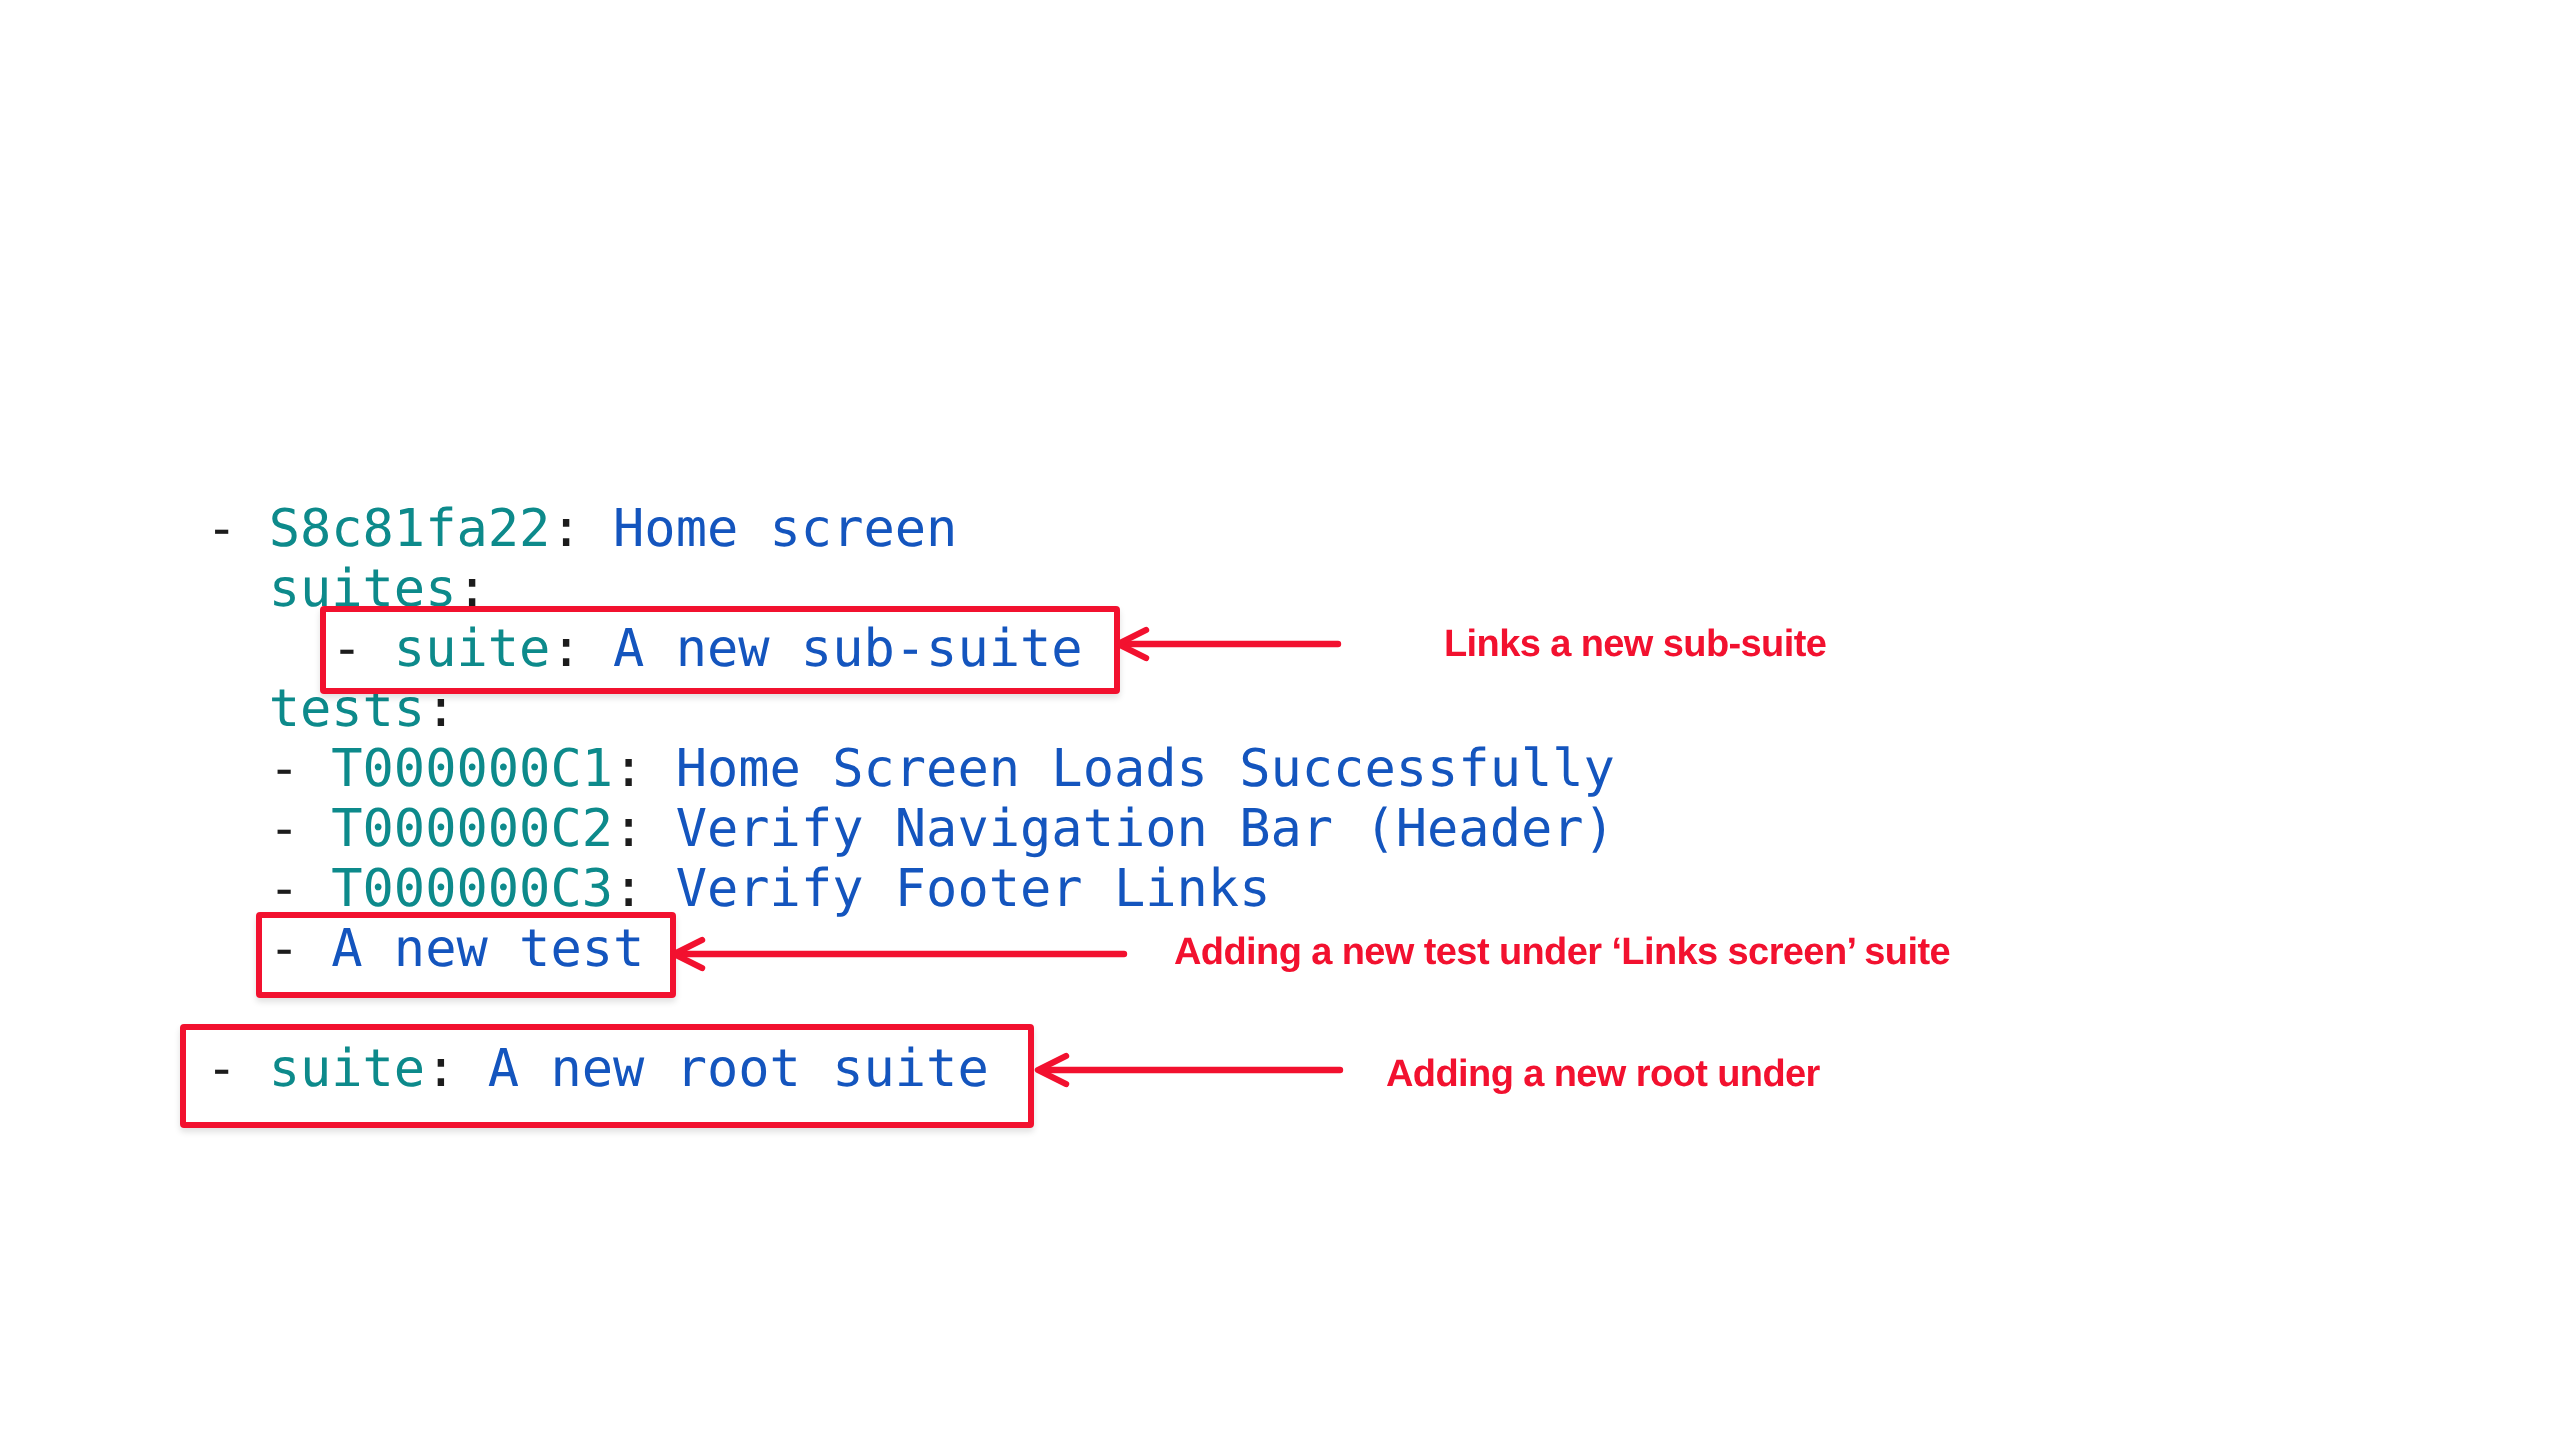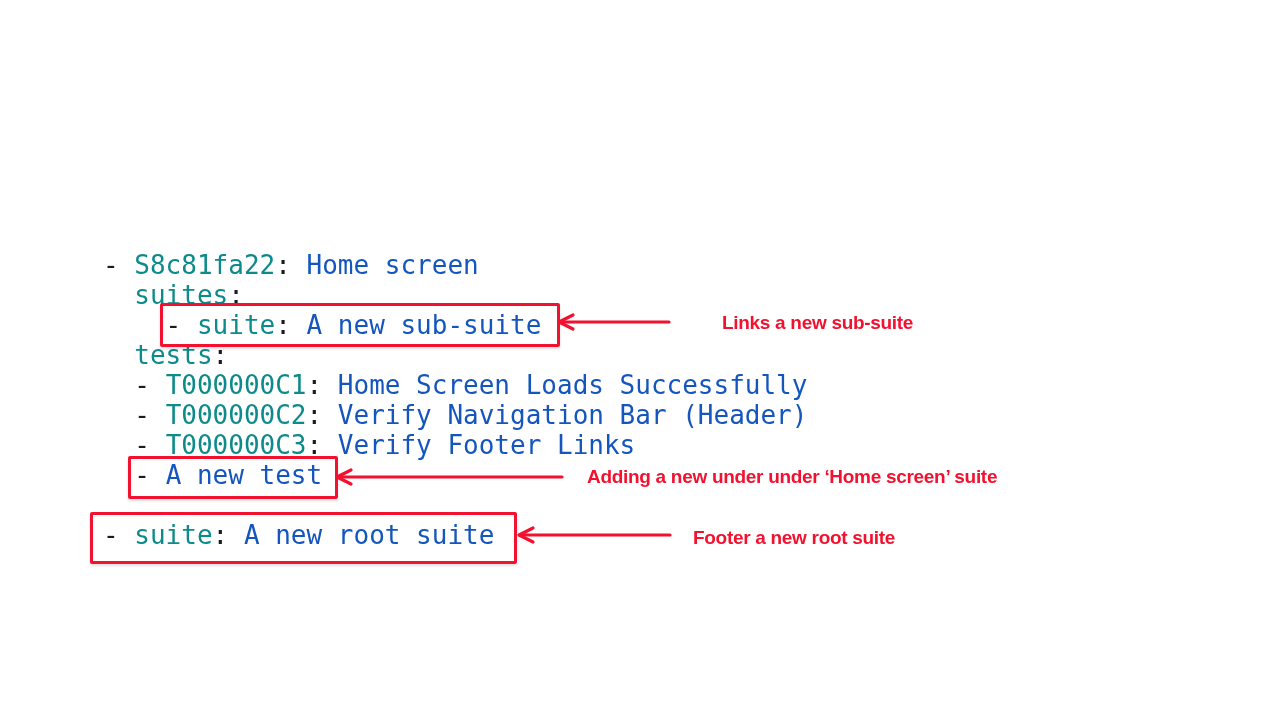--- a/index.html
+++ b/index.html
@@ -86,16 +86,16 @@
       <line x1="562" y1="477" x2="338" y2="477"></line>
       <polyline points="351,470 337,477 351,484"></polyline>
     </g>
     <g>
       <line x1="670" y1="535" x2="520" y2="535"></line>
       <polyline points="533,528 519,535 533,542"></polyline>
     </g>
   </svg>
 
   <div class="ann" id="ann-sub">Links a new sub-suite</div>
-  <div class="ann" id="ann-test">Adding a new under under ‘Home screen’ suite</div>
-  <div class="ann" id="ann-root">Footer a new root suite</div>
+  <div class="ann" id="ann-test">Adding a new test under ‘Links screen’ suite</div>
+  <div class="ann" id="ann-root">Adding a new root under</div>
 
 </div>
 
 </body></html>

